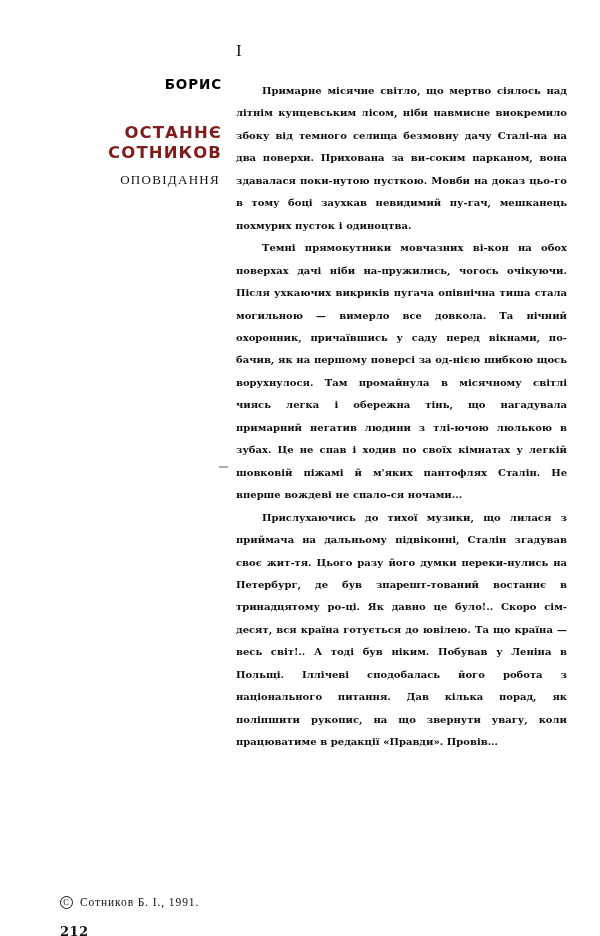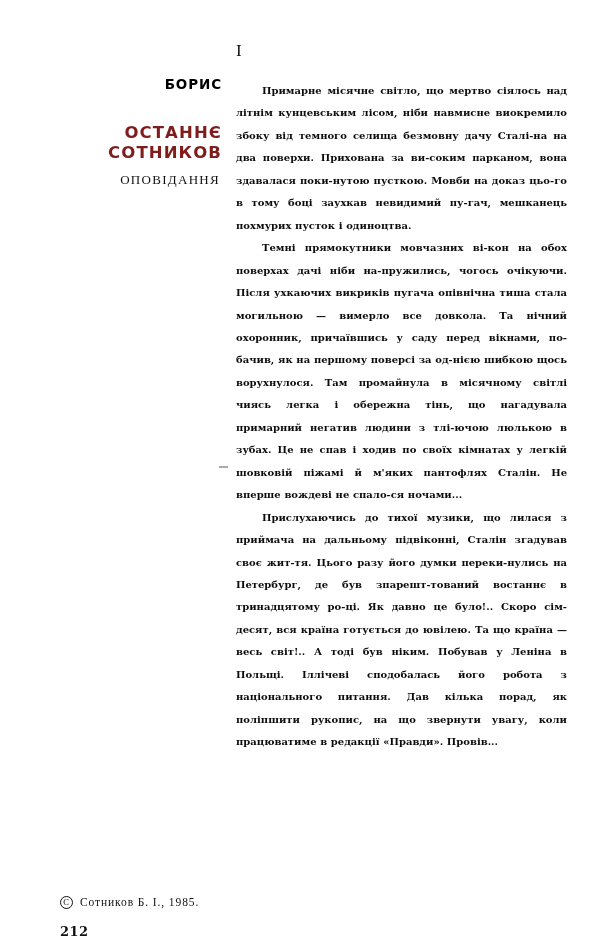--- a/index.html
+++ b/index.html
@@ -158,21 +158,21 @@
       <div class="title">
         <span class="title-line">ОСТАННЄ</span>
         <span class="title-line">СОТНИКОВ</span>
       </div>
       <div class="genre">ОПОВІДАННЯ</div>
     </div>
 
   </div>
 
   <div class="copyright">
-    <span class="mark">C</span><span>Сотников Б. І., 1985.</span>
+    <span class="mark">C</span><span>Сотников Б. І., 1991.</span>
   </div>
 
   <div class="folio">212</div>
 
   <div class="body-col">
     <div class="chapter-num">I</div>
 
     <p class="para">Примарне місячне світло, що мертво сіялось над літнім кунцевським лісом, ніби навмисне виокремило збоку від темного селища безмовну дачу Сталі-на на два поверхи. Прихована за ви-соким парканом, вона здавалася поки-нутою пусткою. Мовби на доказ цьо-го в тому боці заухкав невидимий пу-гач, мешканець похмурих пусток і одиноцтва.</p>
     <p class="para">Темні прямокутники мовчазних ві-кон на обох поверхах дачі ніби на-пружились, чогось очікуючи. Після ухкаючих викриків пугача опівнічна тиша стала могильною — вимерло все довкола. Та нічний охоронник, причаївшись у саду перед вікнами, по-бачив, як на першому поверсі за од-нією шибкою щось ворухнулося. Там промайнула в місячному світлі чиясь легка і обережна тінь, що нагадувала примарний негатив людини з тлі-ючою люлькою в зубах. Це не спав і ходив по своїх кімнатах у легкій шовковій піжамі й м'яких пантофлях Сталін. Не вперше вождеві не спало-ся ночами...</p>
     <p class="para">Прислухаючись до тихої музики, що лилася з приймача на дальньому підвіконні, Сталін згадував своє жит-тя. Цього разу його думки переки-нулись на Петербург, де був зпарешт-тований востаннє в тринадцятому ро-ці. Як давно це було!.. Скоро сім-десят, вся країна готується до ювілею. Та що країна — весь світ!.. А тоді був ніким. Побував у Леніна в Польщі. Іллічеві сподобалась його робота з національного питання. Дав кілька порад, як поліпшити рукопис, на що звернути увагу, коли працюватиме в редакції «Правди». Провів...</p>

